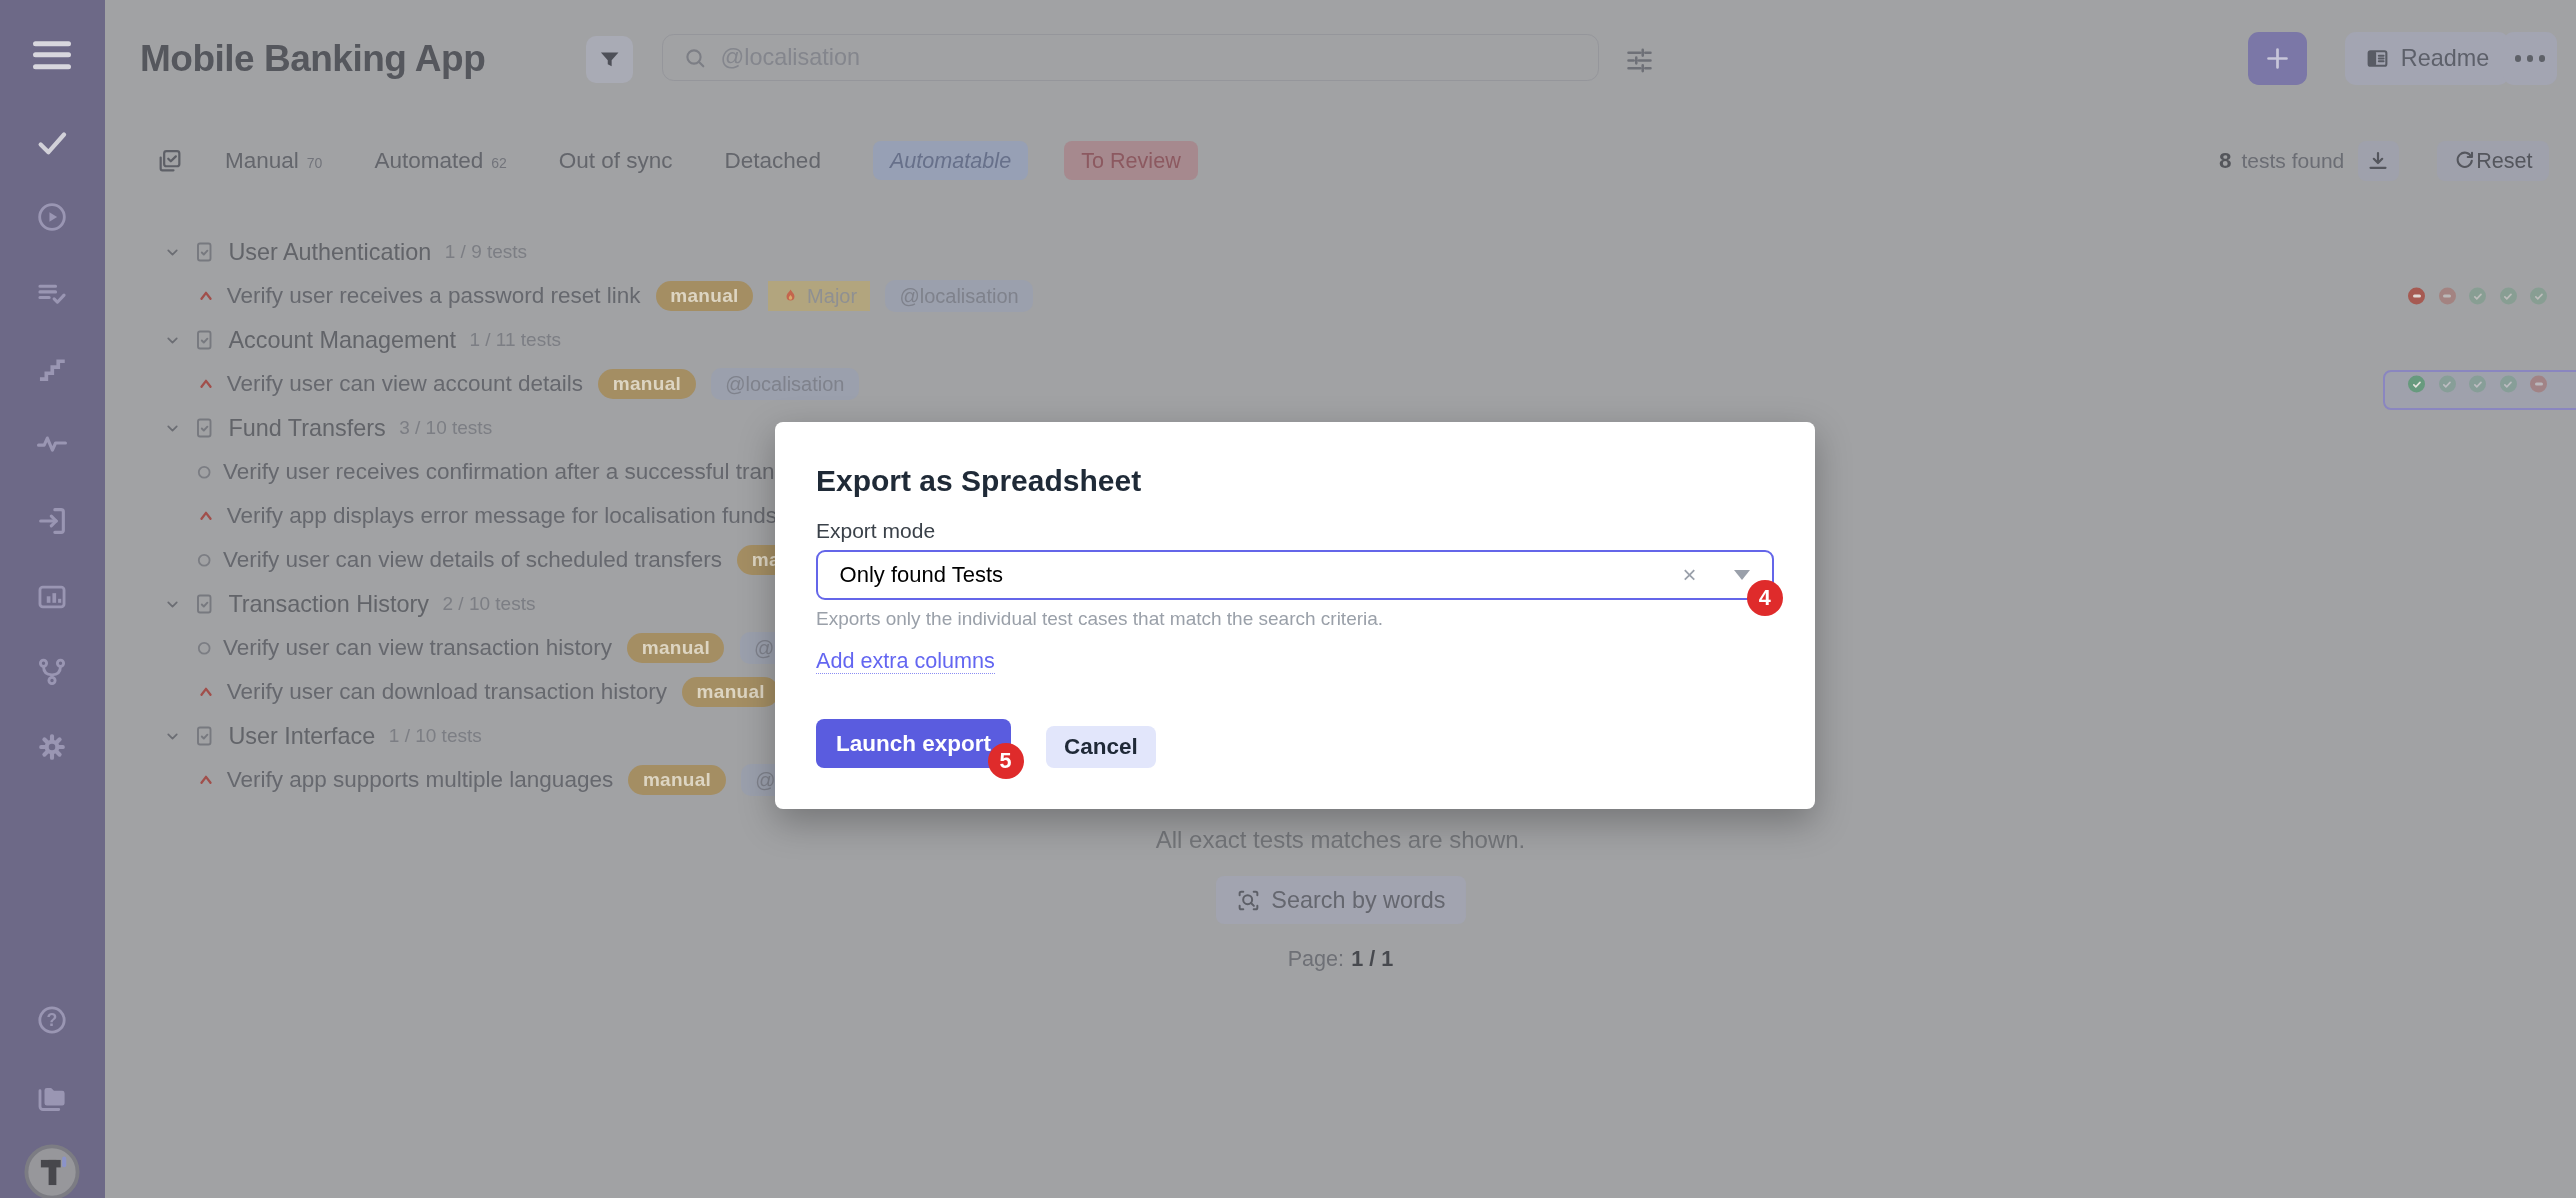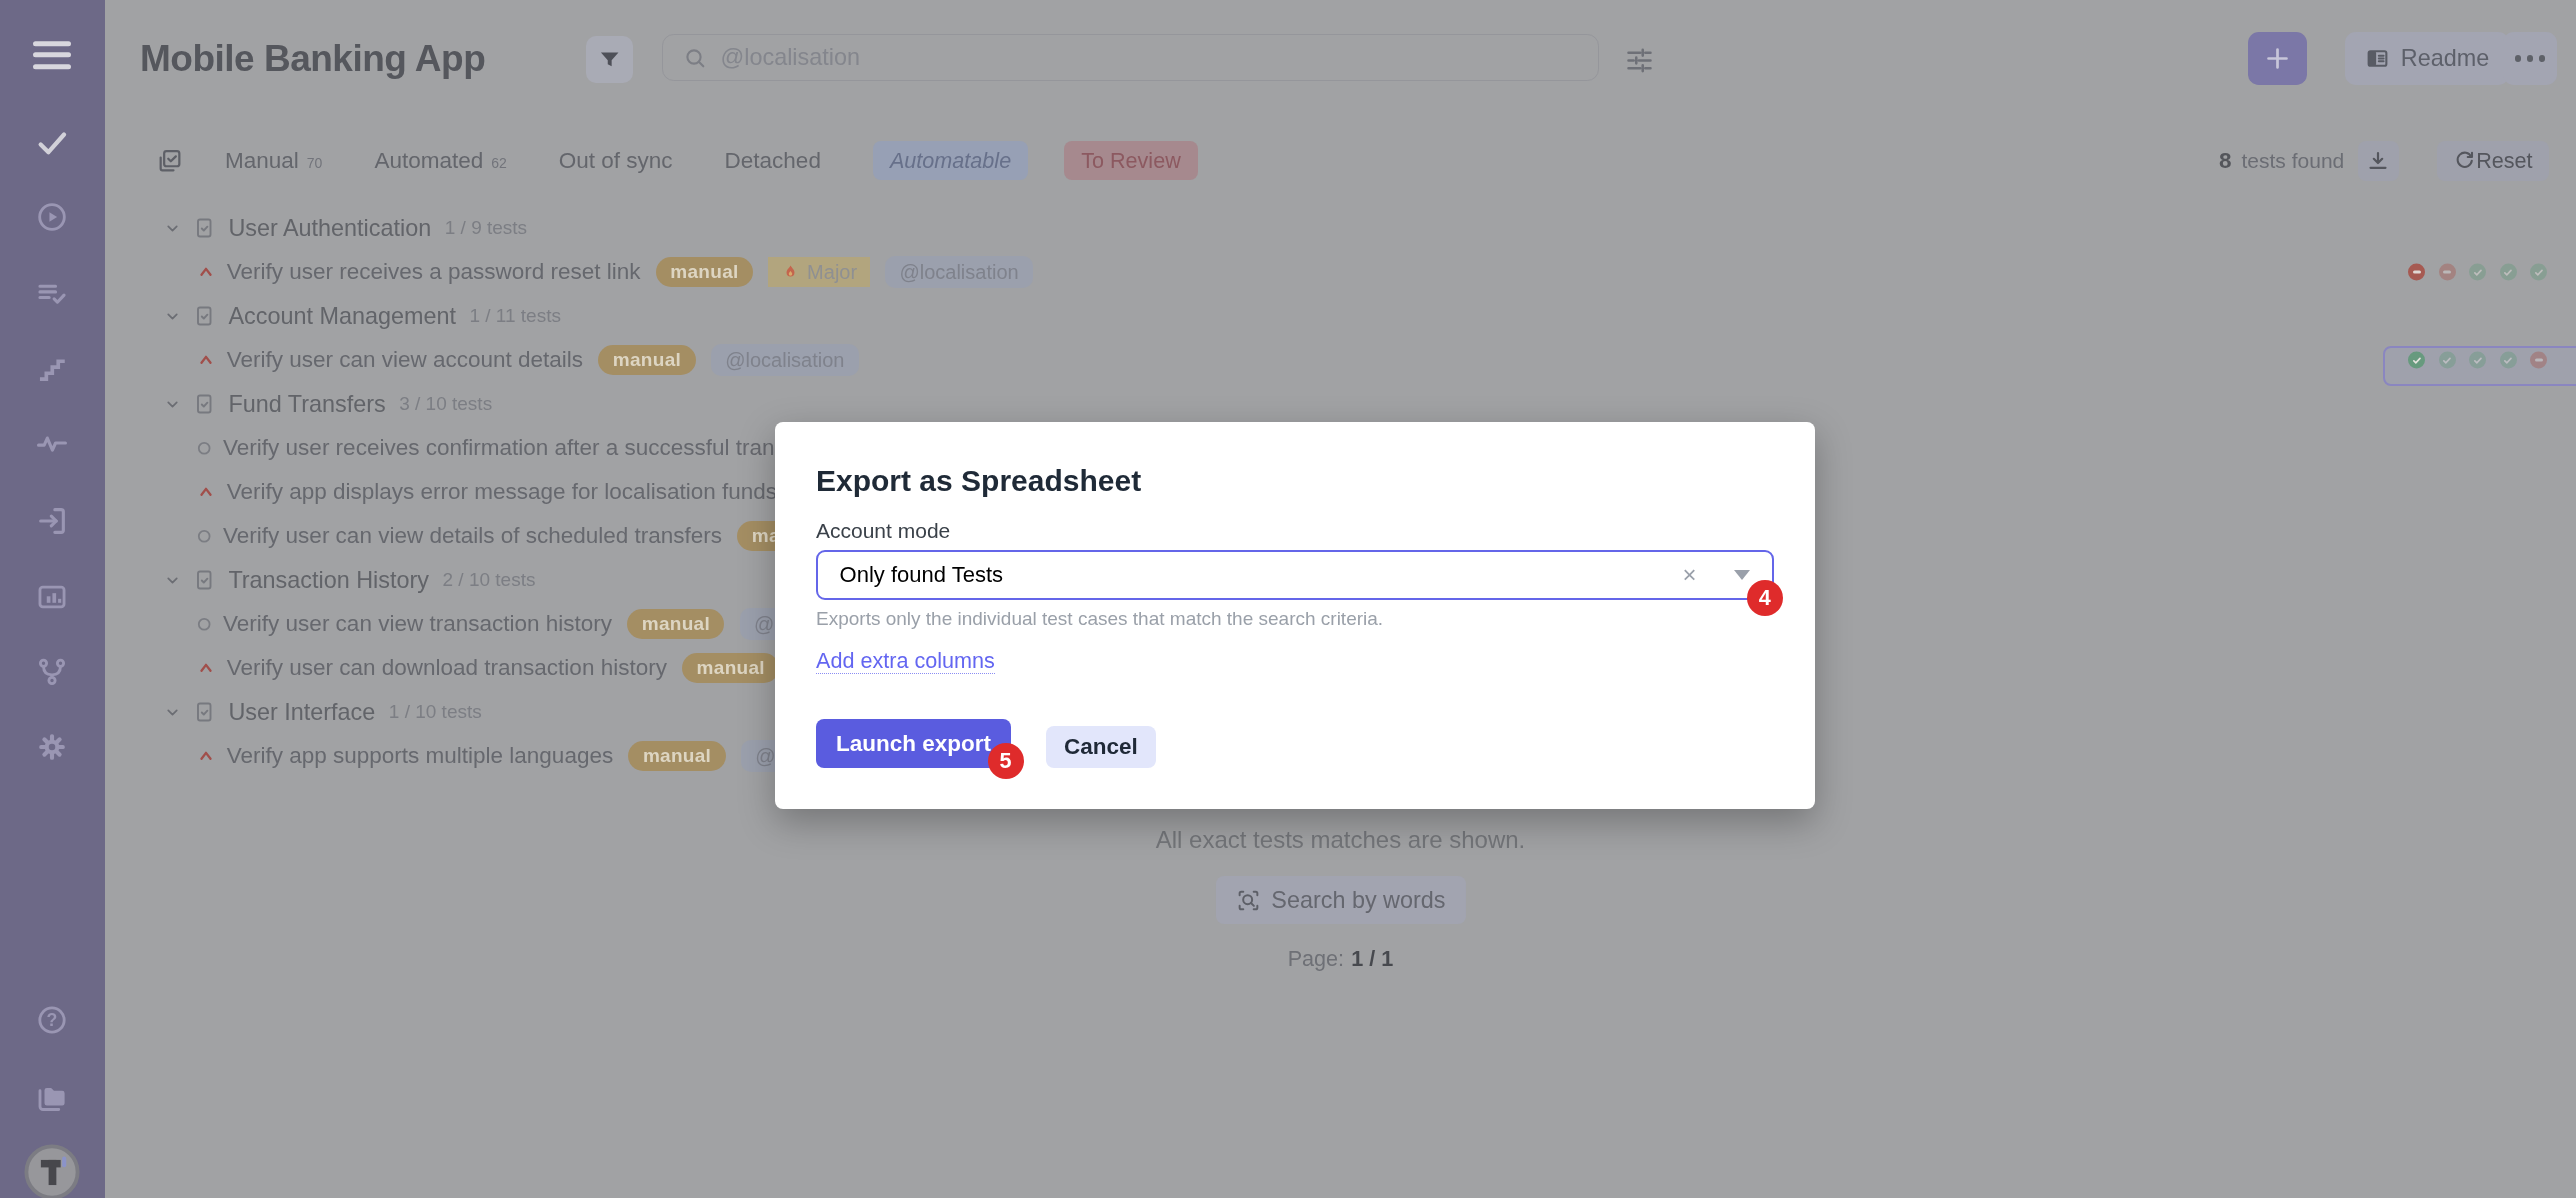--- a/index.html
+++ b/index.html
@@ -39,21 +39,21 @@
   .pill.automatable{background:#97a0b5;color:#67708a;margin-right:36px;font-style:italic;}
   .pill.toreview{background:#a6898e;color:#8c5960;}
   .results{position:absolute;top:140px;left:2219px;height:41px;display:flex;align-items:center;z-index:1;}
   .results .num{font-size:22.5px;font-weight:700;color:#54565b;margin-right:10px;}
   .results .rlbl{font-size:21px;color:#6b6d74;margin-right:13.5px;}
   .sq-btn{width:41px;height:40px;border-radius:8px;background:#9fa1ac;display:flex;align-items:center;justify-content:center;color:#54565d;cursor:pointer;box-sizing:border-box;}
   .sq-btn.tree{border:2.3px solid #8a86c0;margin-right:11.7px;}
   .sq-btn.down{margin-right:38px;}
   .reset-btn{height:40px;border-radius:8px;background:#9fa1ac;display:flex;align-items:center;padding:0 16px;color:#54565d;font-size:21.6px;cursor:pointer;}
   
-  .tree{position:absolute;left:164px;top:206px;width:2383px;z-index:1;}
+  .tree{position:absolute;left:164px;top:230px;width:2383px;z-index:1;}
   .row{height:44px;display:flex;align-items:center;position:relative;}
   .row.suite{cursor:pointer;}
   .chev{color:#6b6d73;margin-right:10.8px;display:flex;cursor:pointer;}
   .docicon{color:#77797f;margin-right:12.6px;display:flex;}
   .suite-name{font-size:23.4px;font-weight:500;color:#626469;}
   .suite-count{font-size:19px;color:#7c7e84;margin-left:13.5px;}
   .row.test{padding-left:33px;}
   .prio{margin-right:11.7px;display:flex;}
   .prio.high{color:#a14f4b;}
   .prio.norm{color:#7b7d83;}
@@ -513,21 +513,21 @@
       </svg>
     <span>Search by words</span>
   </div>
   <div class="f-page">
     <span>Page:</span><b>1 / 1</b>
   </div>
 </div>
 
 <div class="modal">
   <div class="m-title">Export as Spreadsheet</div>
-  <div class="m-label">Account mode</div>
+  <div class="m-label">Export mode</div>
   <div class="m-select">
     <span class="value">Only found Tests</span>
     <span class="clear">×</span>
     <span class="caret"></span>
     <span class="step-badge badge-select">4</span>
   </div>
   <div class="m-helper">Exports only the individual test cases that match the search criteria.</div>
   <div><span class="m-link">Add extra columns</span></div>
   <div class="m-actions">
     <span class="btn-launch">

